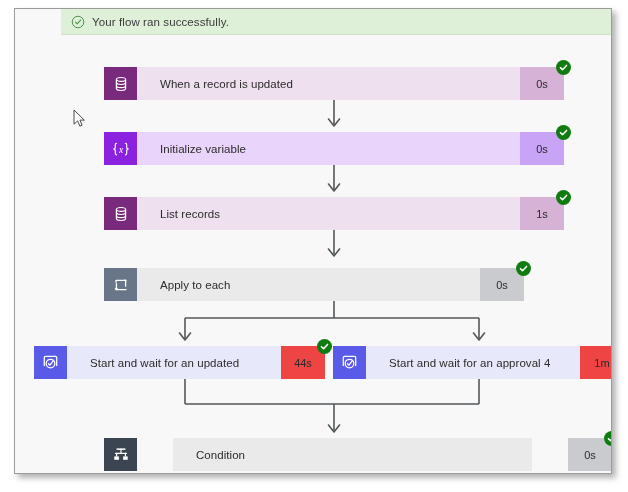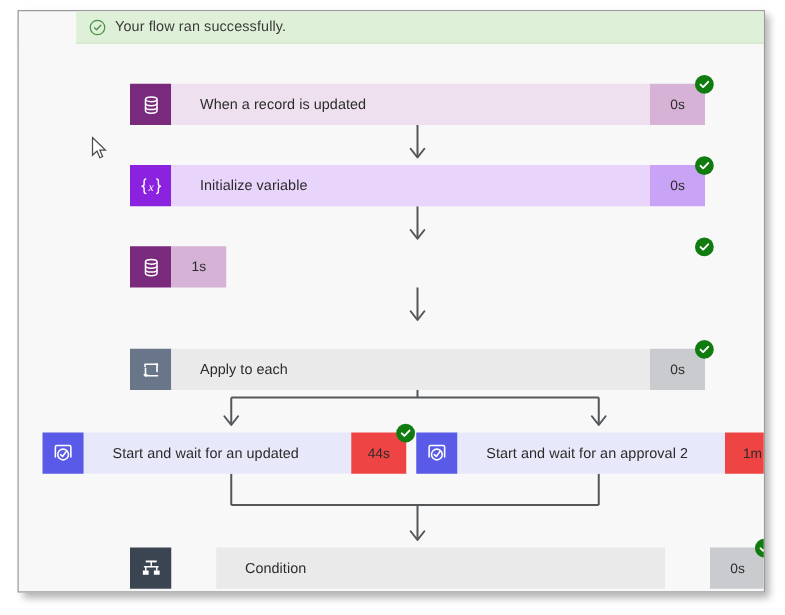--- a/index.html
+++ b/index.html
@@ -255,29 +255,32 @@
       <div class="node-icon" style="background:#7a2a7c;">
         <svg width="18" height="18" viewBox="0 0 18 18">
           <g fill="none" stroke="#ffffff" stroke-width="1.2">
             <ellipse cx="9" cy="4.4" rx="4.6" ry="1.9"></ellipse>
             <path d="M4.4,4.4 V13.6 C4.4,14.65 6.46,15.5 9,15.5 C11.54,15.5 13.6,14.65 13.6,13.6 V4.4"></path>
             <path d="M4.4,7.6 C4.4,8.65 6.46,9.5 9,9.5 C11.54,9.5 13.6,8.65 13.6,7.6"></path>
             <path d="M4.4,10.7 C4.4,11.75 6.46,12.6 9,12.6 C11.54,12.6 13.6,11.75 13.6,10.7"></path>
           </g>
         </svg>
       </div>
+      <div class="node-body">
+        <span class="node-title">List records</span>
+      </div>
       <div class="node-duration">1s</div>
       <div class="status-badge">
         <svg width="9" height="9" viewBox="0 0 10 10">
           <path d="M1.6 5.2 L3.9 7.4 L8.4 2.7" fill="none" stroke="#ffffff" stroke-width="1.7" stroke-linecap="round" stroke-linejoin="round"></path>
         </svg>
       </div>
     </div>
 
-    <div class="flow-node v-control" style="left:89px; top:244px; width:460px;">
+    <div class="flow-node v-control" style="left:89px; top:233px; width:420px;">
       <div class="node-icon" style="background:#69768a;">
         <svg width="18" height="18" viewBox="0 0 18 18">
           <g fill="none" stroke="#ffffff" stroke-width="1.3" stroke-linecap="round" stroke-linejoin="round">
             <path d="M4,6.2 V4.4 H13.6 V10.2"></path>
             <path d="M14,5.0 L13.6,4.1 L12.6,4.4"></path>
             <path d="M14,13.6 H4.4 V7.6"></path>
             <path d="M3.4,12.8 L4.4,13.7 L5.4,12.9"></path>
           </g>
         </svg>
       </div>
@@ -317,21 +320,21 @@
       <div class="node-icon" style="background:#5a5ae8;">
         <svg width="19" height="19" viewBox="0 0 19 19">
           <g fill="none" stroke="#ffffff" stroke-width="1.25" stroke-linecap="round" stroke-linejoin="round">
             <path d="M3.3,12.6 V4.6 C3.3,3.9 3.8,3.4 4.5,3.4 H14.5 C15.2,3.4 15.7,3.9 15.7,4.6 V12.6"></path>
             <circle cx="9.5" cy="10.6" r="4.3"></circle>
             <path d="M7.5,10.7 L9.0,12.2 L12.0,8.2"></path>
           </g>
         </svg>
       </div>
       <div class="node-body">
-        <span class="node-title">Start and wait for an approval 2</span>
+        <span class="node-title">Start and wait for an approval 4</span>
       </div>
       <div class="node-duration">1m</div>
 
     </div>
 
     <div class="flow-node v-control" style="left:89px; top:403px; width:508px;gap:36px;">
       <div class="node-icon" style="background:#3b4552;">
         <svg width="18" height="18" viewBox="0 0 18 18">
           <g stroke="#ffffff" stroke-width="1.2" fill="none" stroke-linecap="round">
             <path d="M9,3.2 V7.4"></path>

